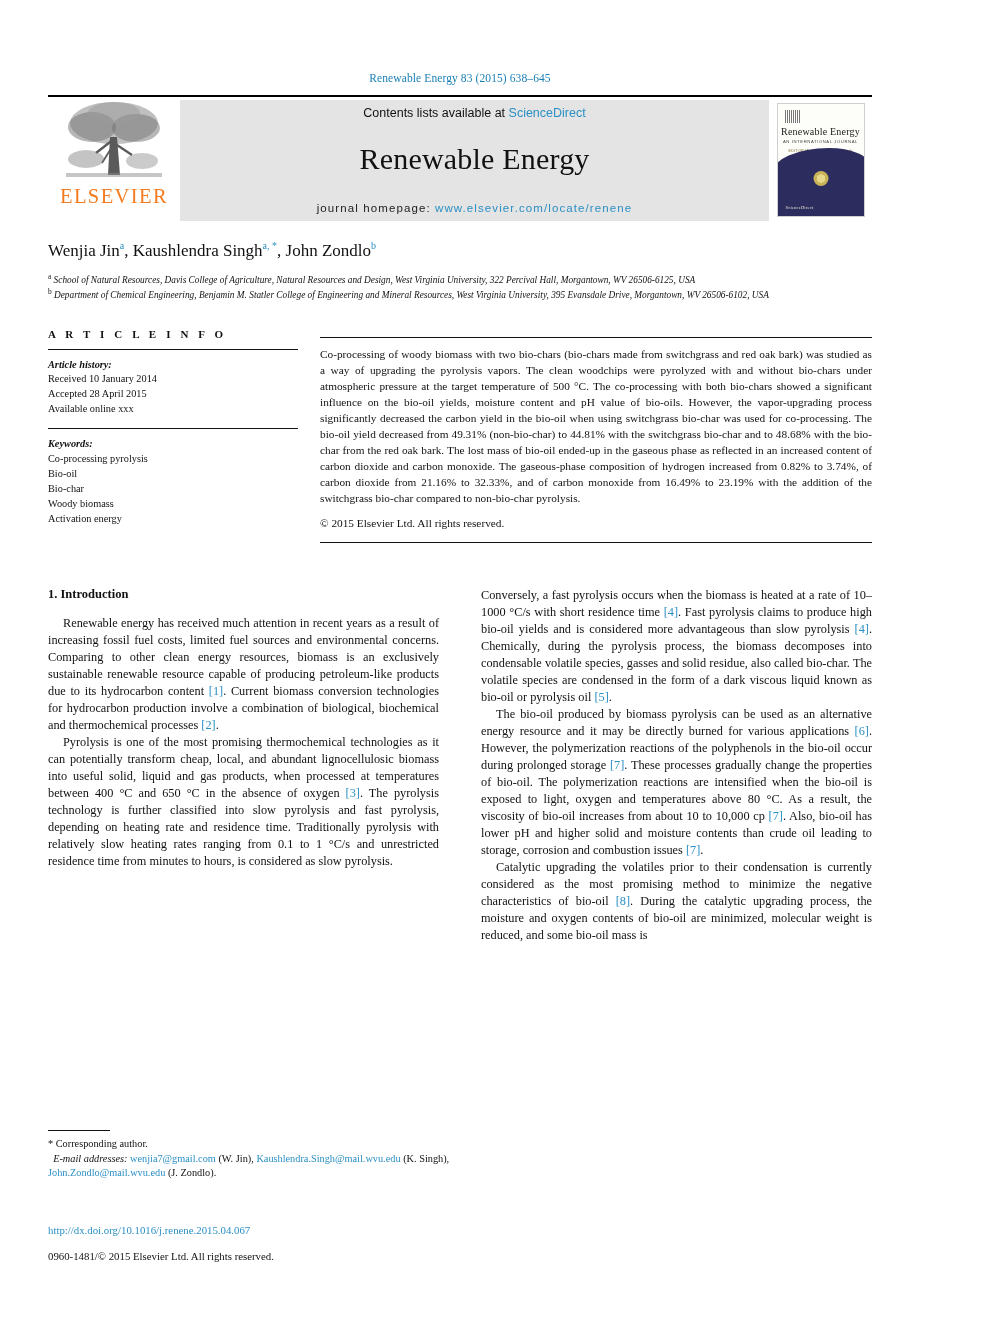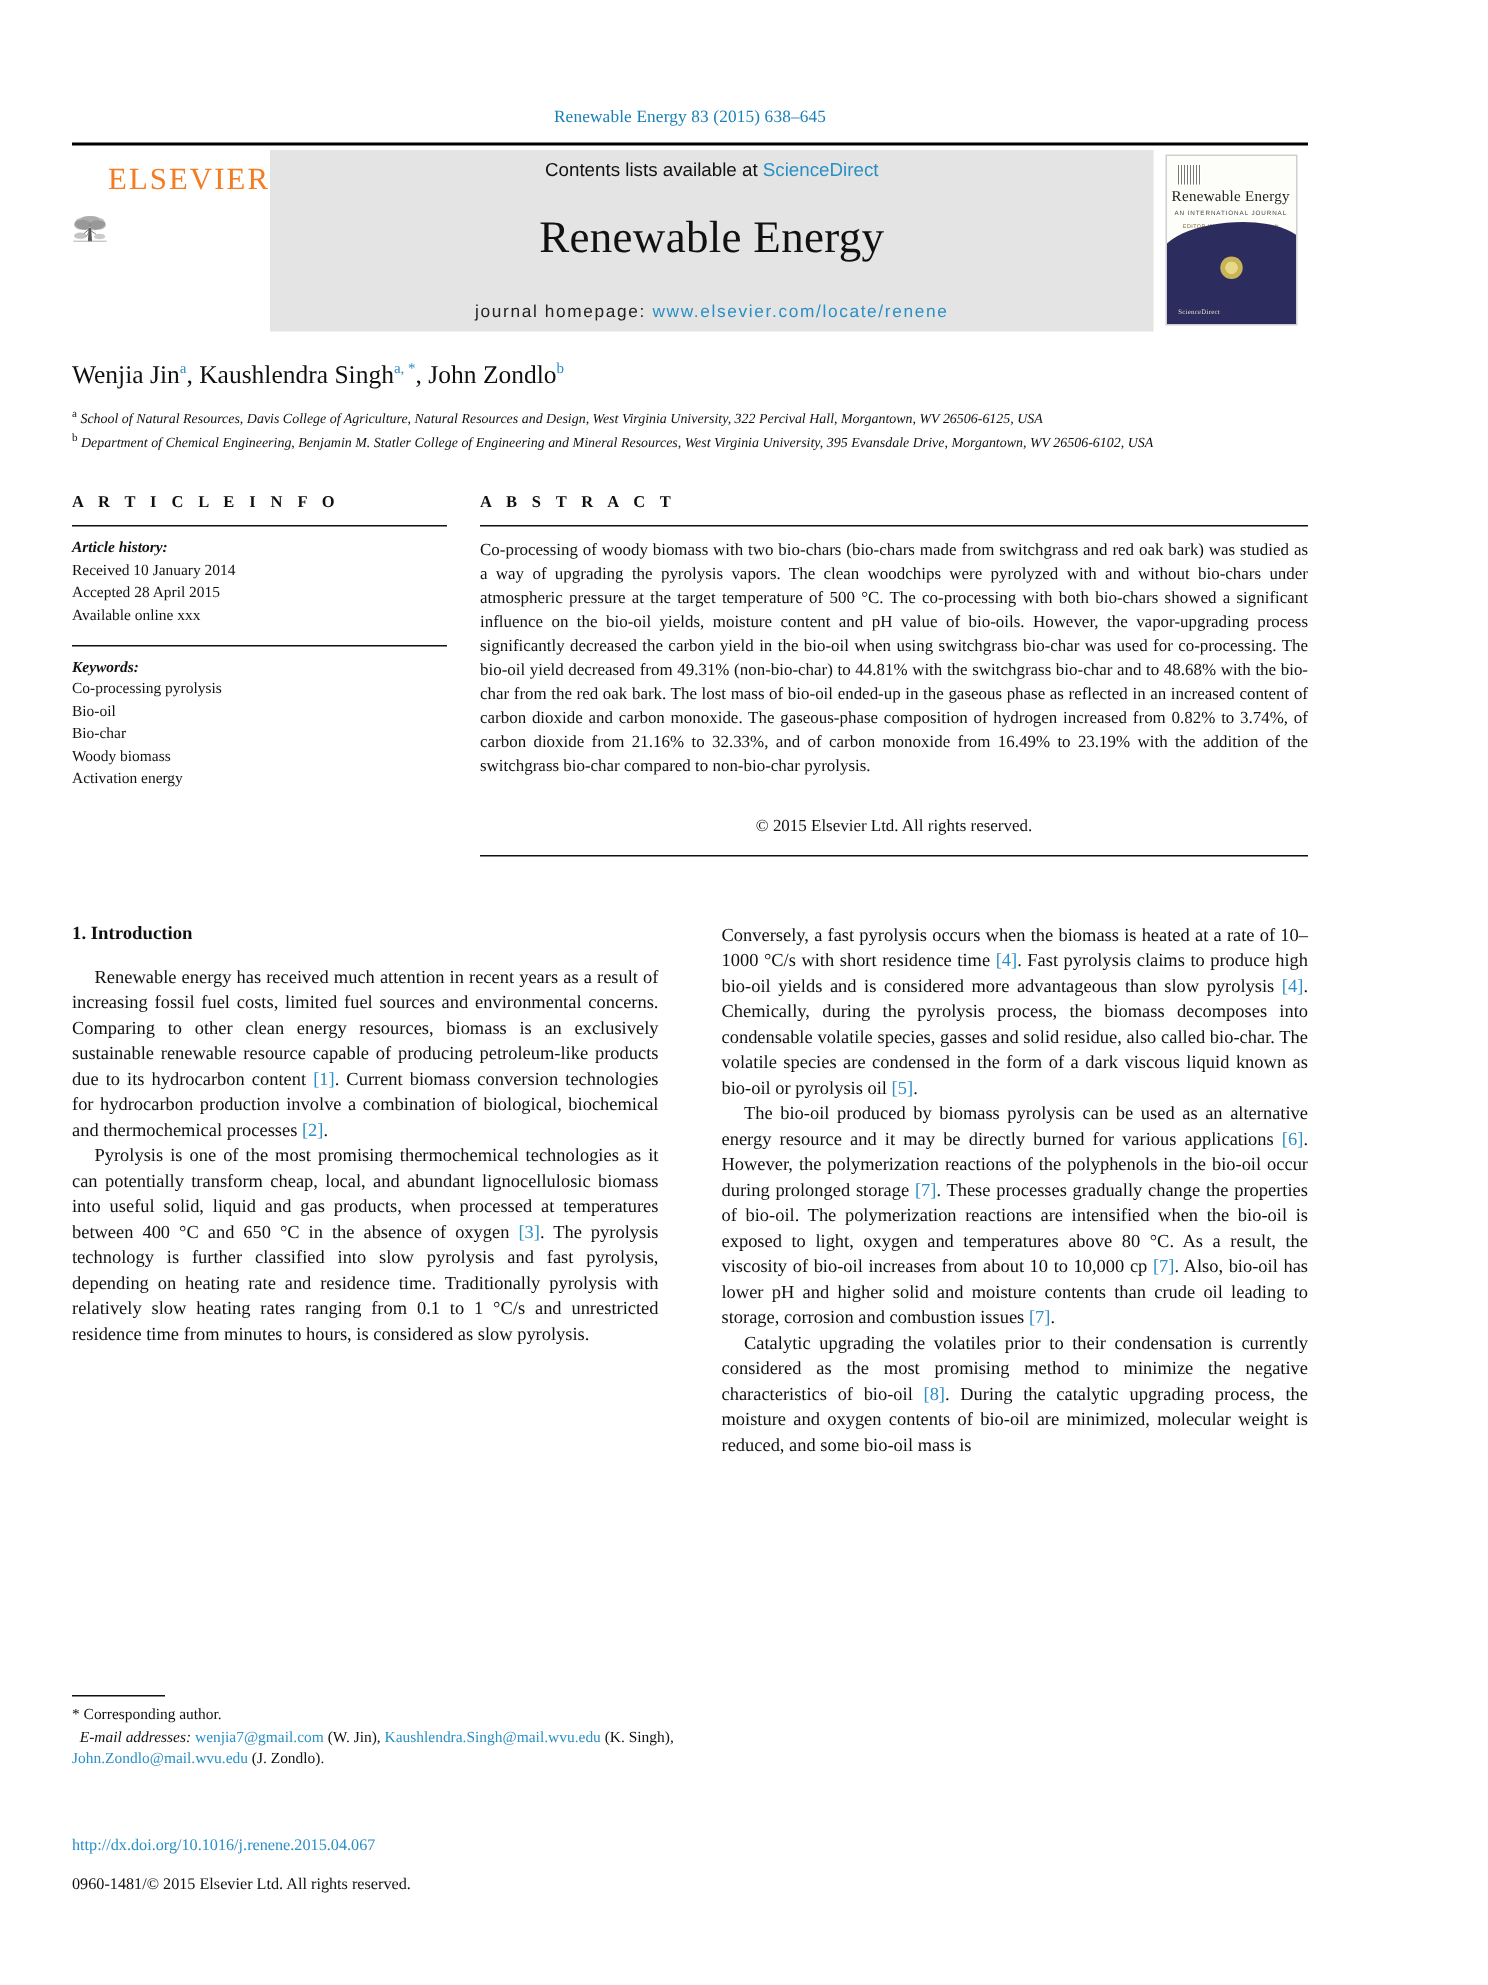--- a/index.html
+++ b/index.html
@@ -38,23 +38,24 @@
     margin-top: 11px;
     border-top: 2px solid #000;
     display: flex;
     align-items: stretch;
     height: 126px;
   }
   .mh-left {
     width: 132px;
     flex: 0 0 132px;
     display: flex;
-    flex-direction: row;
+    flex-direction: column;
+    align-items: center;
     justify-content: flex-start;
-    padding-top: 12px;
+    padding-top: 0;
     box-sizing: border-box;
   }
   .tree-svg { display:block; }
   .elsevier-word {
     color: #f47c20;
     font-family: "Liberation Serif", serif;
     font-size: 20.5px;
     letter-spacing: 1.4px;
     line-height: 1;
     margin-top: 1px;
@@ -250,22 +251,22 @@
     font-family: "Liberation Serif", serif;
     font-size: 11.3px;
     line-height: 1.42;
     text-align: justify;
     color: #111;
     margin: 0;
   }
   .copyline {
     font-family: "Liberation Serif", serif;
     font-size: 11.3px;
-    text-align: center;
-    margin-top: 26px;
+    text-align: left;
+    margin-top: 11px;
     color: #111;
   }
   .botrule { border-top: 1.3px solid #111; margin-top: 13px; }
 
   
   .body2col {
     display: flex;
     gap: 42px;
     margin-top: 44px;
   }
@@ -400,21 +401,20 @@
         <p><i>Keywords:</i></p>
         <p>Co-processing pyrolysis</p>
         <p>Bio-oil</p>
         <p>Bio-char</p>
         <p>Woody biomass</p>
         <p>Activation energy</p>
       </div>
     </div>
 
     <div class="col-abs">
-      <div class="sechead">A B S T R A C T</div>
       <div class="rule"></div>
       <p class="abstract">Co-processing of woody biomass with two bio-chars (bio-chars made from switchgrass and red oak bark) was studied as a way of upgrading the pyrolysis vapors. The clean woodchips were pyrolyzed with and without bio-chars under atmospheric pressure at the target temperature of 500 °C. The co-processing with both bio-chars showed a significant influence on the bio-oil yields, moisture content and pH value of bio-oils. However, the vapor-upgrading process significantly decreased the carbon yield in the bio-oil when using switchgrass bio-char was used for co-processing. The bio-oil yield decreased from 49.31% (non-bio-char) to 44.81% with the switchgrass bio-char and to 48.68% with the bio-char from the red oak bark. The lost mass of bio-oil ended-up in the gaseous phase as reflected in an increased content of carbon dioxide and carbon monoxide. The gaseous-phase composition of hydrogen increased from 0.82% to 3.74%, of carbon dioxide from 21.16% to 32.33%, and of carbon monoxide from 16.49% to 23.19% with the addition of the switchgrass bio-char compared to non-bio-char pyrolysis.</p>
       <div class="copyline">© 2015 Elsevier Ltd. All rights reserved.</div>
       <div class="botrule"></div>
     </div>
   </div>
 
   <div class="body2col">
     <div class="bcol">
       <div class="h2">1. Introduction</div>

